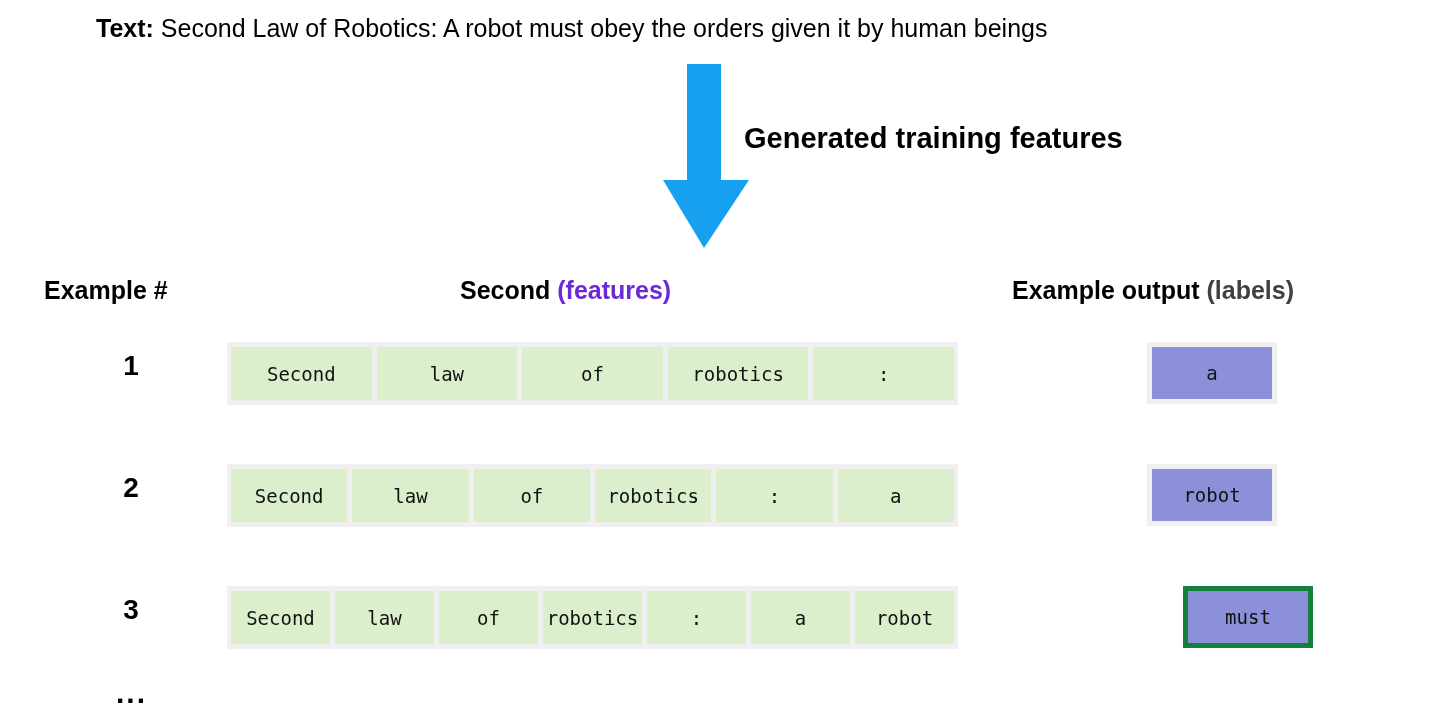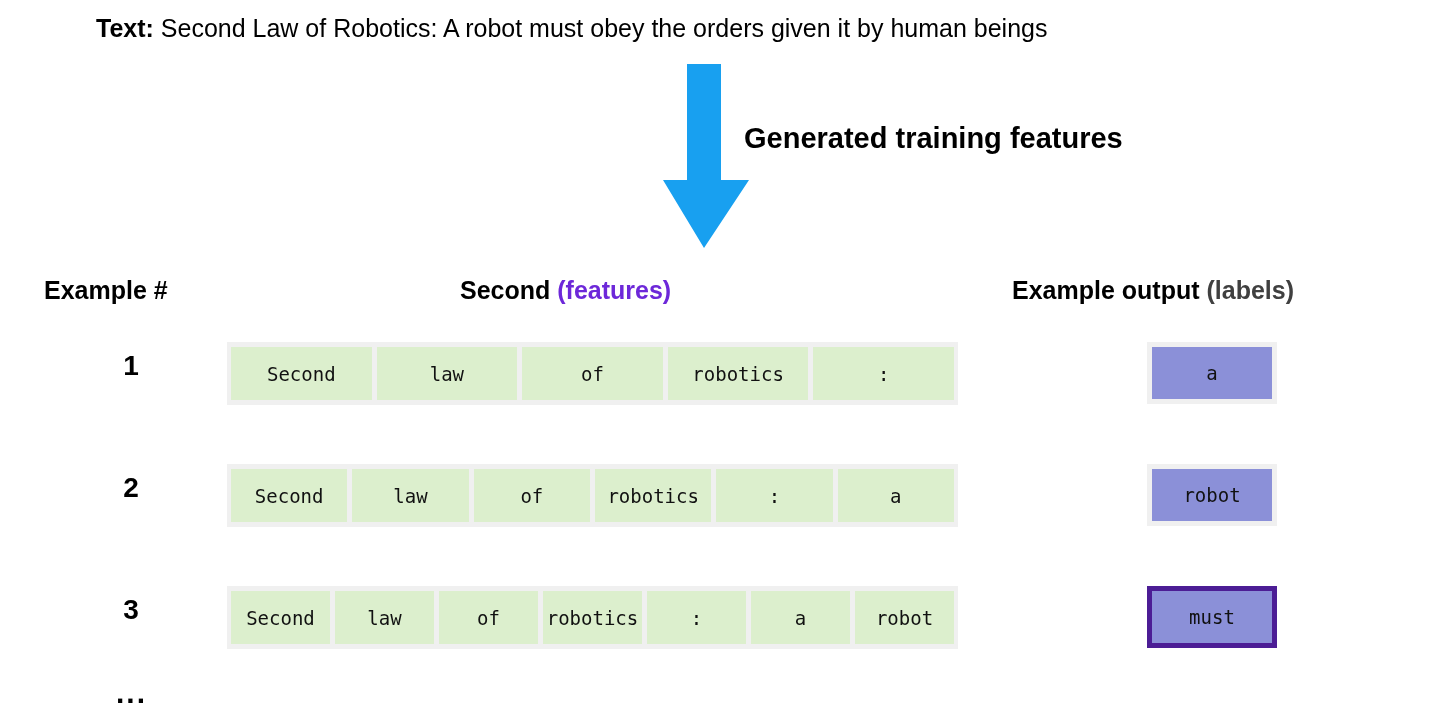--- a/index.html
+++ b/index.html
@@ -205,18 +205,18 @@
   <div class="row-number">3</div>
   <div class="feature-strip" style="width: 731px; background: rgb(240, 240, 240);">
       <div class="feature-cell" style="width: 99px; flex: 0 0 99px; background: rgb(220, 239, 205);">Second</div>
       <div class="feature-cell" style="width: 99px; flex: 0 0 99px; background: rgb(220, 239, 205);">law</div>
       <div class="feature-cell" style="width: 99px; flex: 0 0 99px; background: rgb(220, 239, 205);">of</div>
       <div class="feature-cell" style="width: 99px; flex: 0 0 99px; background: rgb(220, 239, 205);">robotics</div>
       <div class="feature-cell" style="width: 99px; flex: 0 0 99px; background: rgb(220, 239, 205);">:</div>
       <div class="feature-cell" style="width: 99px; flex: 0 0 99px; background: rgb(220, 239, 205);">a</div>
       <div class="feature-cell" style="width: 99px; flex: 0 0 99px; background: rgb(220, 239, 205);">robot</div>
     </div>
-  <div class="label-wrap" style="background: #4c1d95;">
+  <div class="label-wrap" style="background: #15803d; margin-left: 36px;">
     <div class="label-cell" style="background: rgb(139, 144, 216);">must</div>
   </div>
 </div>
 
 <div id="ellipsis">...</div>
 
 </body></html>

